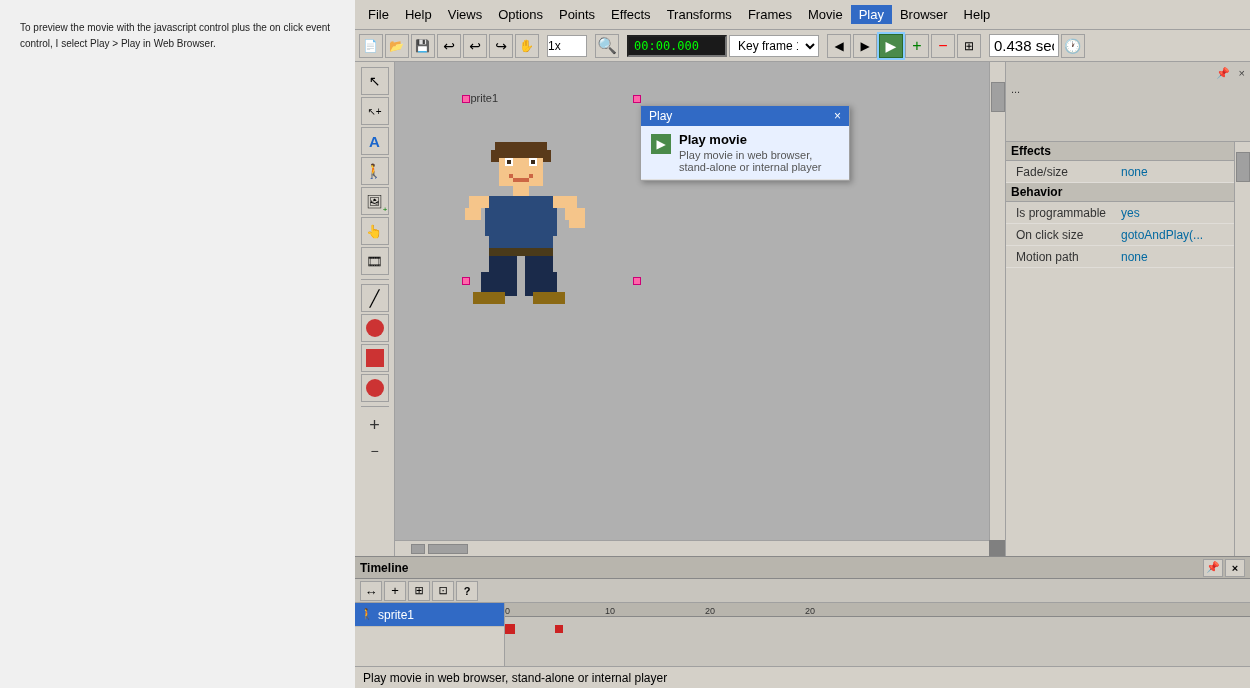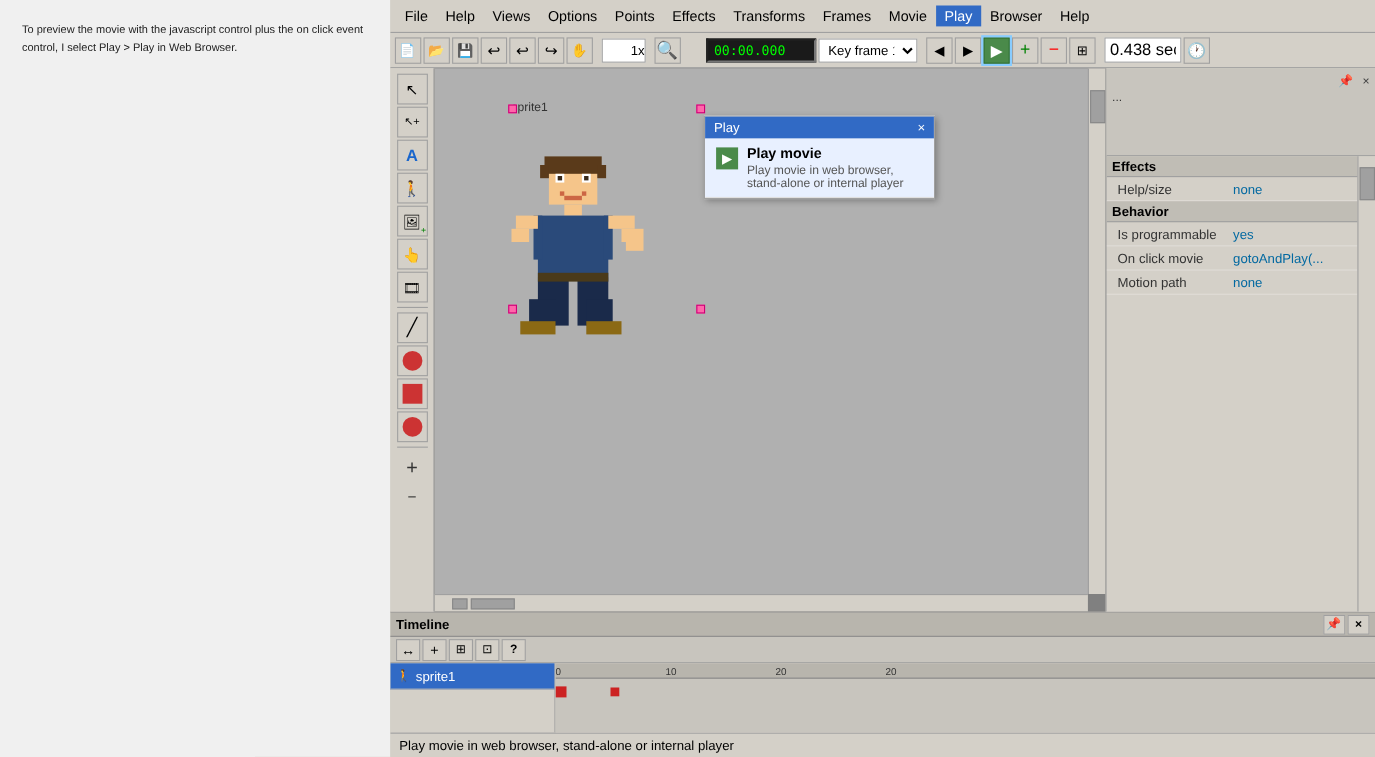--- a/index.html
+++ b/index.html
@@ -61,30 +61,29 @@
       cursor: pointer;
       display: flex; align-items: center; justify-content: center;
       font-size: 12px;
     }
     .tb-sep { width: 4px; }
     .tb-zoom {
       width: 40px; height: 22px;
       border: 1px solid #a0a0a0;
       background: white;
       font-size: 12px;
-      text-align: right;
+      text-align: left;
     }
     .tb-timecode {
       background: #1a1a1a;
       color: #00ff00;
       font-family: monospace;
       font-size: 12px;
       padding: 2px 5px;
       width: 100px;
-      margin-left: 15px;
     }
     .tb-keyframe {
       background: white;
       border: 1px solid #a0a0a0;
       font-size: 12px;
       padding: 2px 4px;
       width: 90px;
     }
     .play-btn {
       width: 24px; height: 24px;
@@ -575,33 +574,33 @@
         </div>
         <div style="font-size:11px; color:#333;">...</div>
       </div>
 
       <div id="properties-panel">
 
         <div class="prop-section-header">
           <span>Effects</span>
         </div>
         <div class="prop-row">
-          <span class="prop-name">Help/size</span>
+          <span class="prop-name">Fade/size</span>
           <span class="prop-value">none</span>
         </div>
 
         <div class="prop-section-header">
           <span>Behavior</span>
         </div>
         <div class="prop-row">
           <span class="prop-name">Is programmable</span>
           <span class="prop-value">yes</span>
         </div>
         <div class="prop-row">
-          <span class="prop-name">On click movie</span>
+          <span class="prop-name">On click size</span>
           <span class="prop-value">gotoAndPlay(...</span>
         </div>
         <div class="prop-row">
           <span class="prop-name">Motion path</span>
           <span class="prop-value">none</span>
         </div>
 
       </div>
 
       <div style="position:absolute; right:0; top:80px; bottom:0; width:16px; background:#d4d0c8; border-left:1px solid #a0a0a0;">

